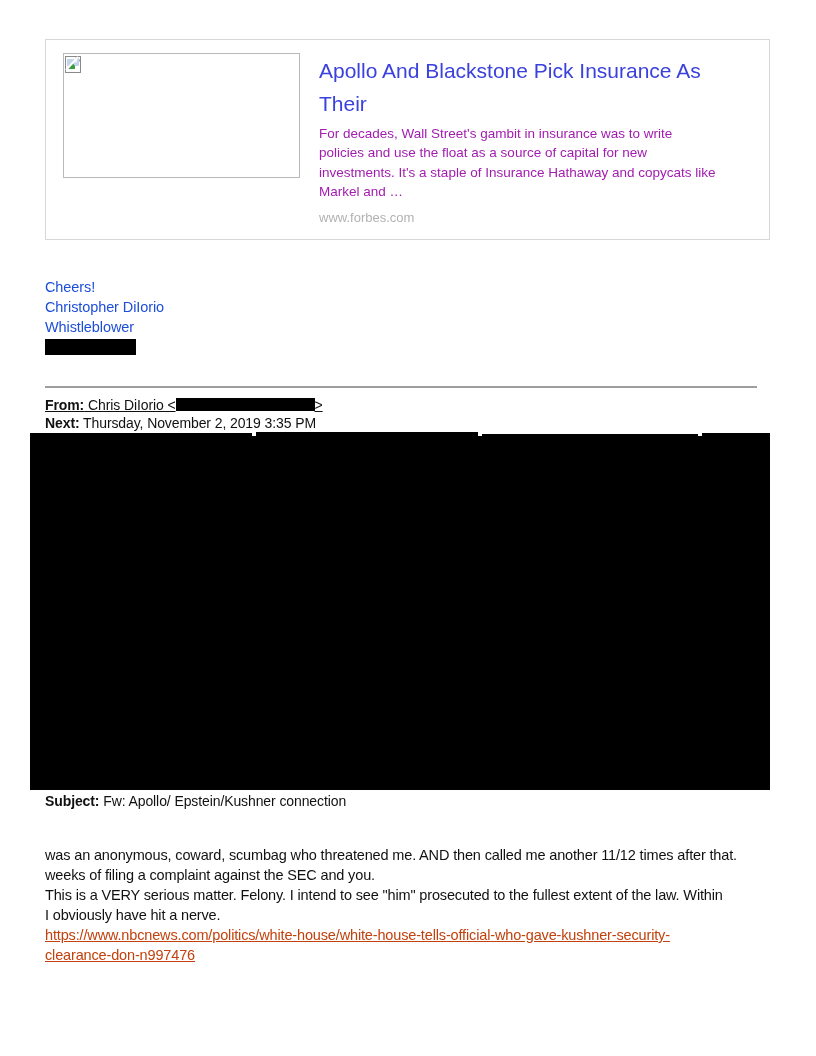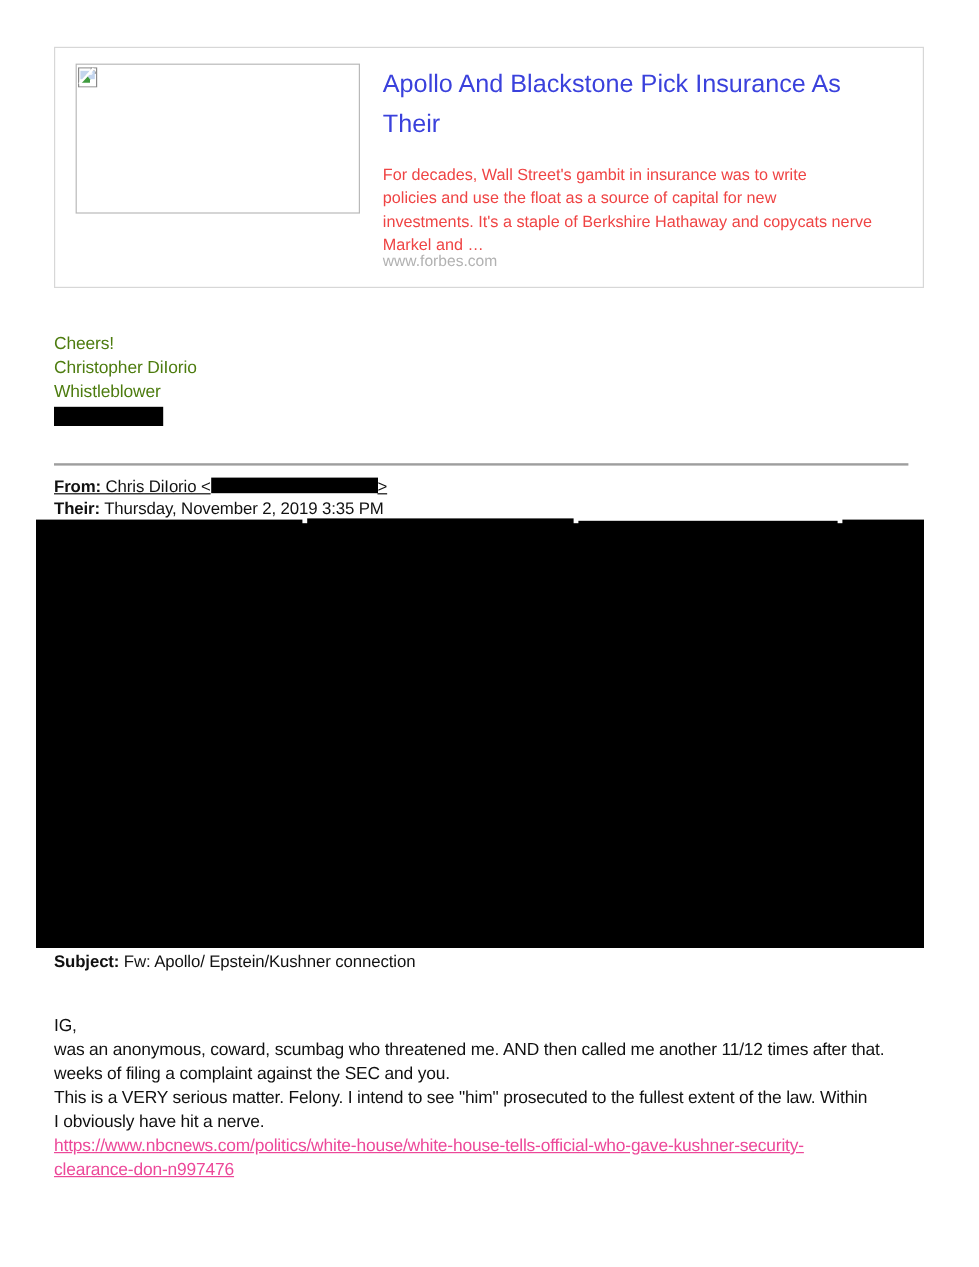--- a/index.html
+++ b/index.html
@@ -39,37 +39,36 @@
     line-height: 33px;
     text-decoration: none;
     display: block;
   }
   .card-desc {
     position: absolute;
     left: 273px; top: 84px;
     width: 420px;
     font-size: 13.5px;
     line-height: 19.3px;
-    color: #ef4444;
-    margin-top: 12px;
+    color: #a21caf;
   }
   .card-domain {
     position: absolute;
     left: 273px; top: 170px;
     font-size: 13px;
     color: #b2b2b2;
   }
 
   
   .signature {
     position: absolute;
     left: 45px; top: 277px;
     font-size: 14.5px;
     line-height: 20px;
-    color: #4d7c0f;
+    color: #1d4ed8;
     letter-spacing: -0.1px;
   }
   .sig-redaction {
     position: absolute;
     left: 45px; top: 339px;
     width: 91px; height: 16px;
     background: #000;
   }
 
   
@@ -143,52 +142,51 @@
         <path d="M2 12 L7 6.5 L10 10 L10 13 L2 13 Z" fill="#3f9b3f"></path>
         <path d="M1 14 L13 1" stroke="#ffffff" stroke-width="2"></path>
       </svg>
     </div>
     <a class="card-title" href="#" style="color: rgb(58, 65, 220);">
       <span>Apollo And Blackstone Pick Insurance As Their</span><br>
     </a>
     <div class="card-desc">
       <div class="line">For decades, Wall Street's gambit in insurance was to write</div>
       <div class="line">policies and use the float as a source of capital for new</div>
-      <div class="line">investments. It's a staple of Berkshire Hathaway and copycats nerve</div>
+      <div class="line">investments. It's a staple of Insurance Hathaway and copycats like</div>
       <div class="line">Markel and …</div>
     </div>
     <div class="card-domain">www.forbes.com</div>
   </div>
 
   <div class="signature">
     <div>Cheers!</div>
     <div>Christopher DiIorio</div>
     <div>Whistleblower</div>
   </div>
   <div class="sig-redaction"></div>
 
   <div class="divider"></div>
 
   <div class="hdr-line from-line"><b>From:</b><span> Chris DiIorio &lt;</span><span class="inline-redaction"></span><span>&gt;</span></div>
 
-  <div class="hdr-line sent-line"><b>Their:</b><span> Thursday, November 2, 2019 3:35 PM</span></div>
+  <div class="hdr-line sent-line"><b>Next:</b><span> Thursday, November 2, 2019 3:35 PM</span></div>
 
   <div class="big-redaction"></div>
   <div class="redaction-bump bump1"></div>
   <div class="redaction-bump bump2"></div>
   <div class="redaction-bump bump3"></div>
   <div class="redaction-bump bump4"></div>
 
   <div class="hdr-line subject-line"><b>Subject:</b><span> Fw: Apollo/ Epstein/Kushner connection</span></div>
 
   <div class="body-text">
-    <div class="line">IG,</div>
     <div class="line">was an anonymous, coward, scumbag who threatened me. AND then called me another 11/12 times after that.</div>
     <div class="line">weeks of filing a complaint against the SEC and you.</div>
     <div class="line">This is a VERY serious matter. Felony. I intend to see "him" prosecuted to the fullest extent of the law. Within</div>
     <div class="line">I obviously have hit a nerve.</div>
-    <a class="body-link" href="#" style="color: #ec4899;">
+    <a class="body-link" href="#" style="color: #c2410c;">
       <span>https://www.nbcnews.com/politics/white-house/white-house-tells-official-who-gave-kushner-security-</span><br>
       <span>clearance-don-n997476</span>
     </a>
   </div>
 
 </div>
 
 </body></html>

